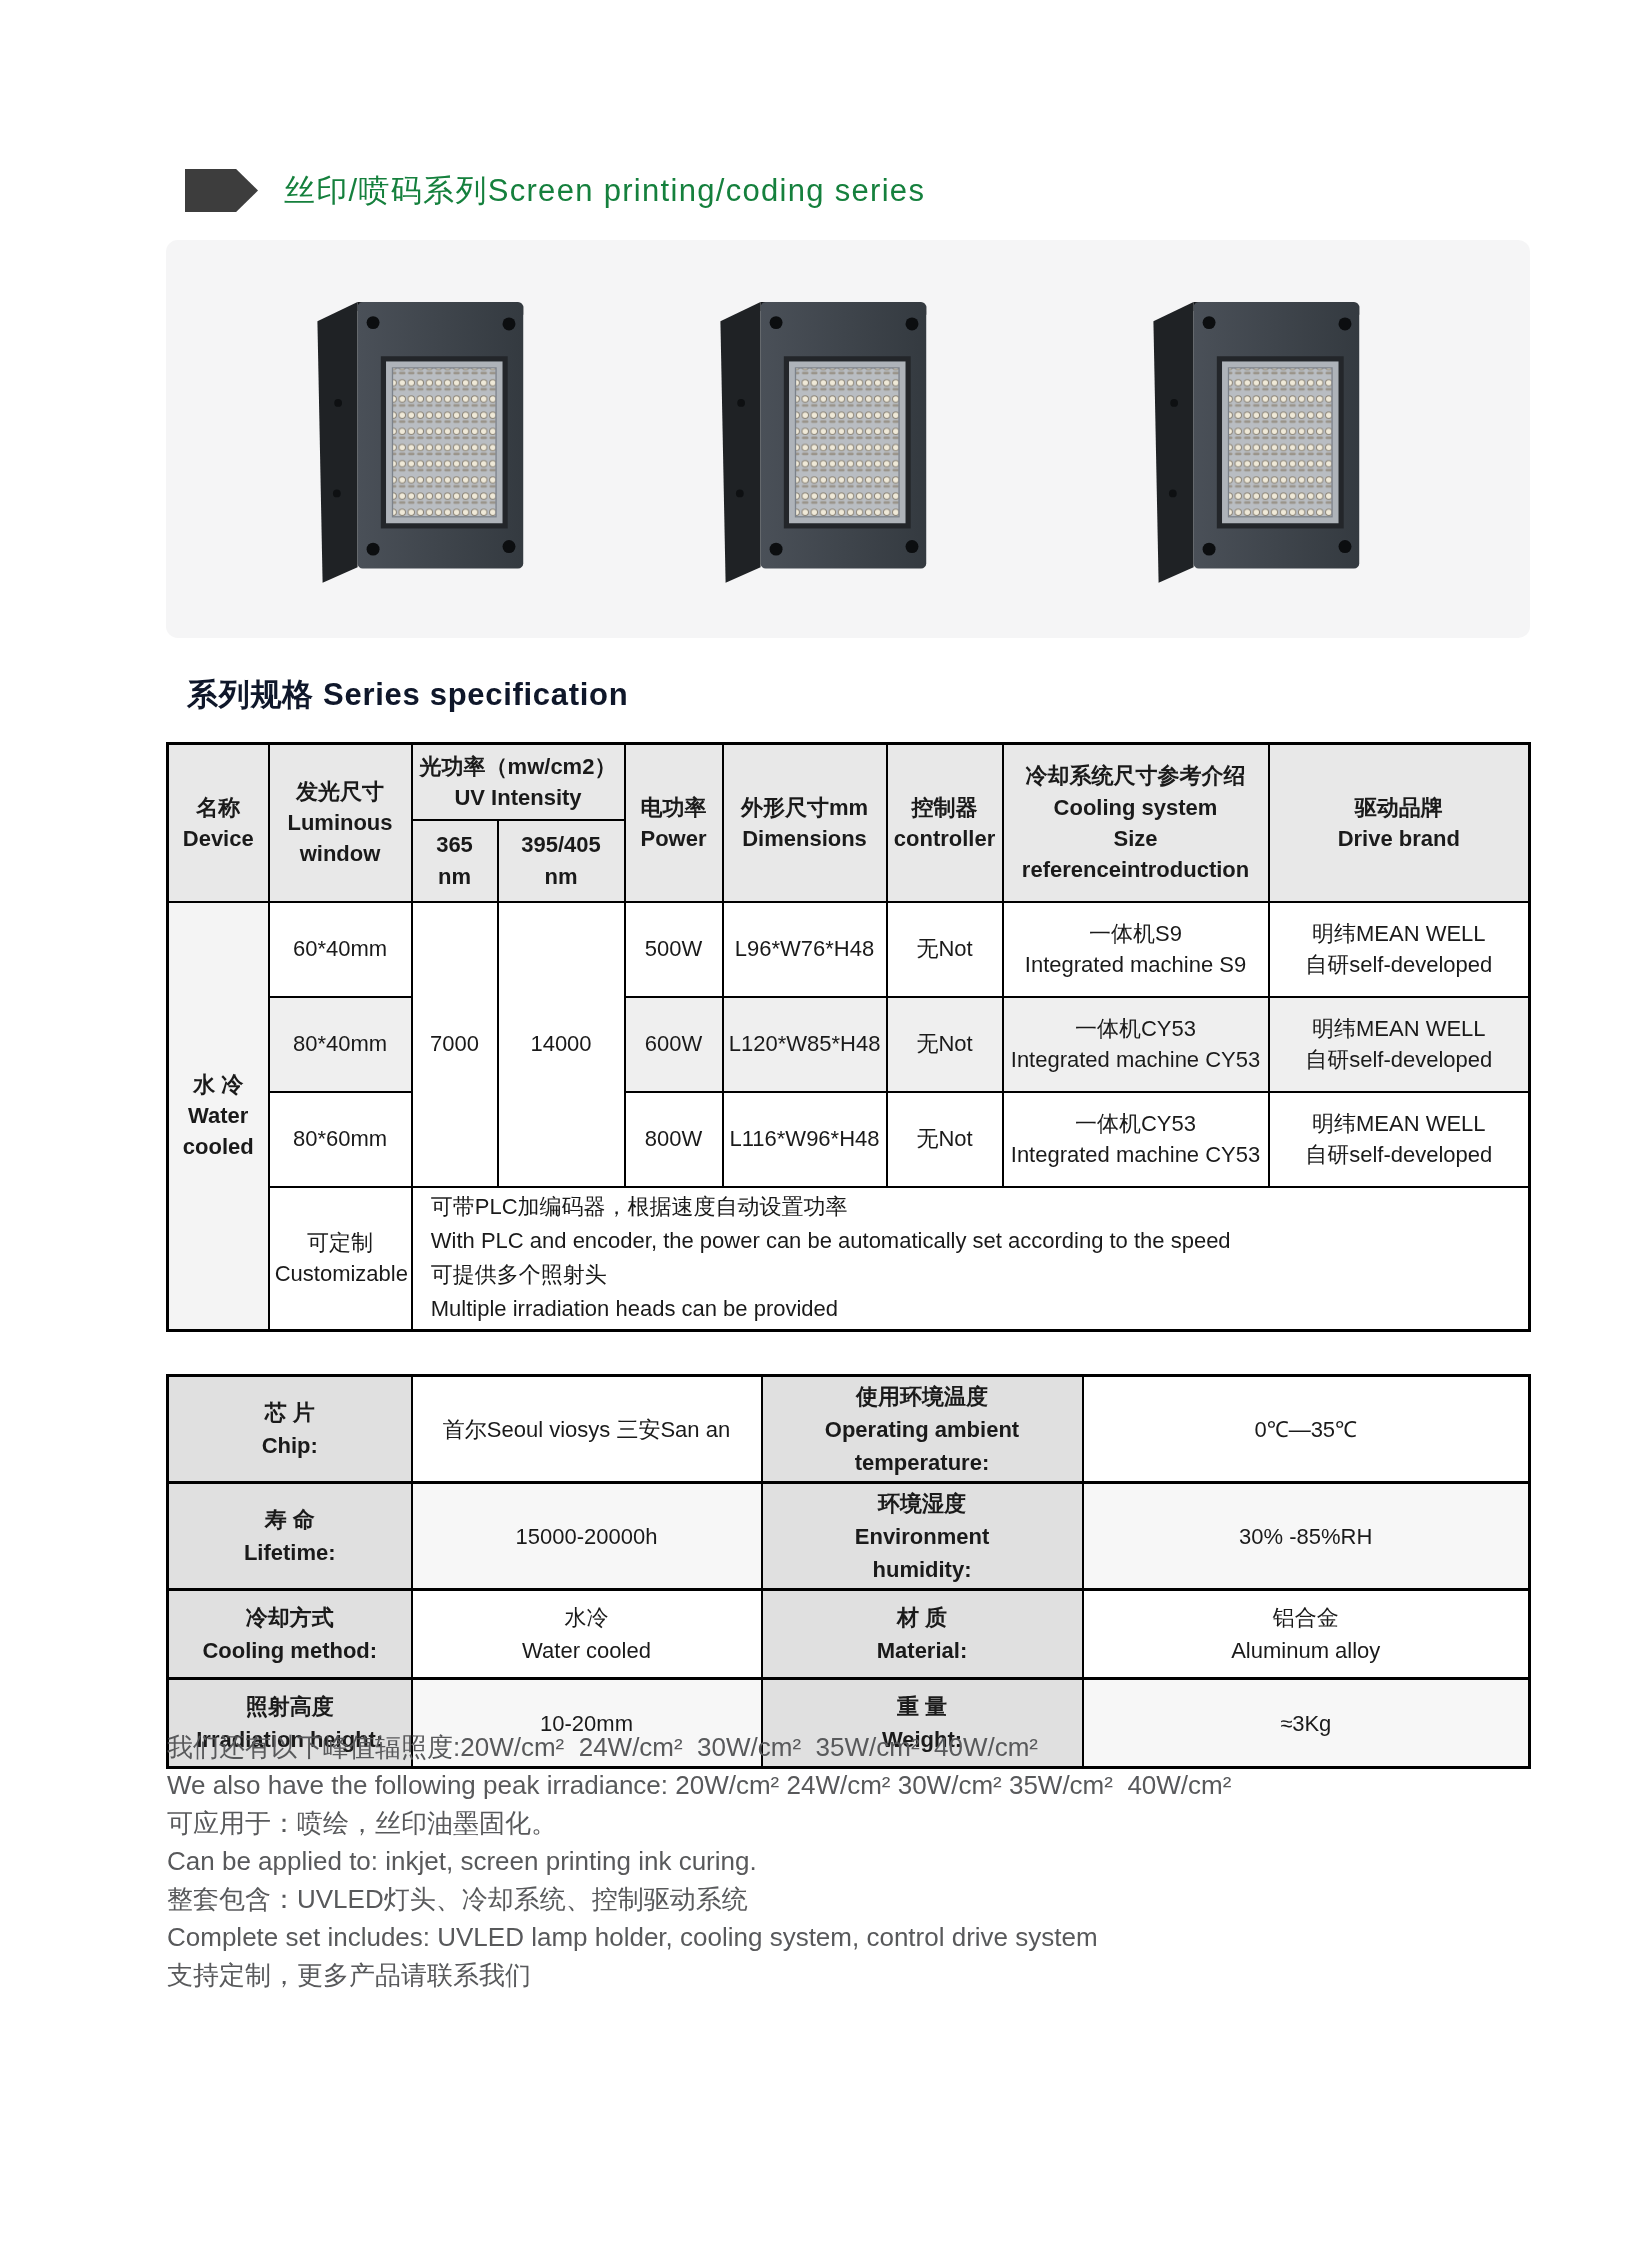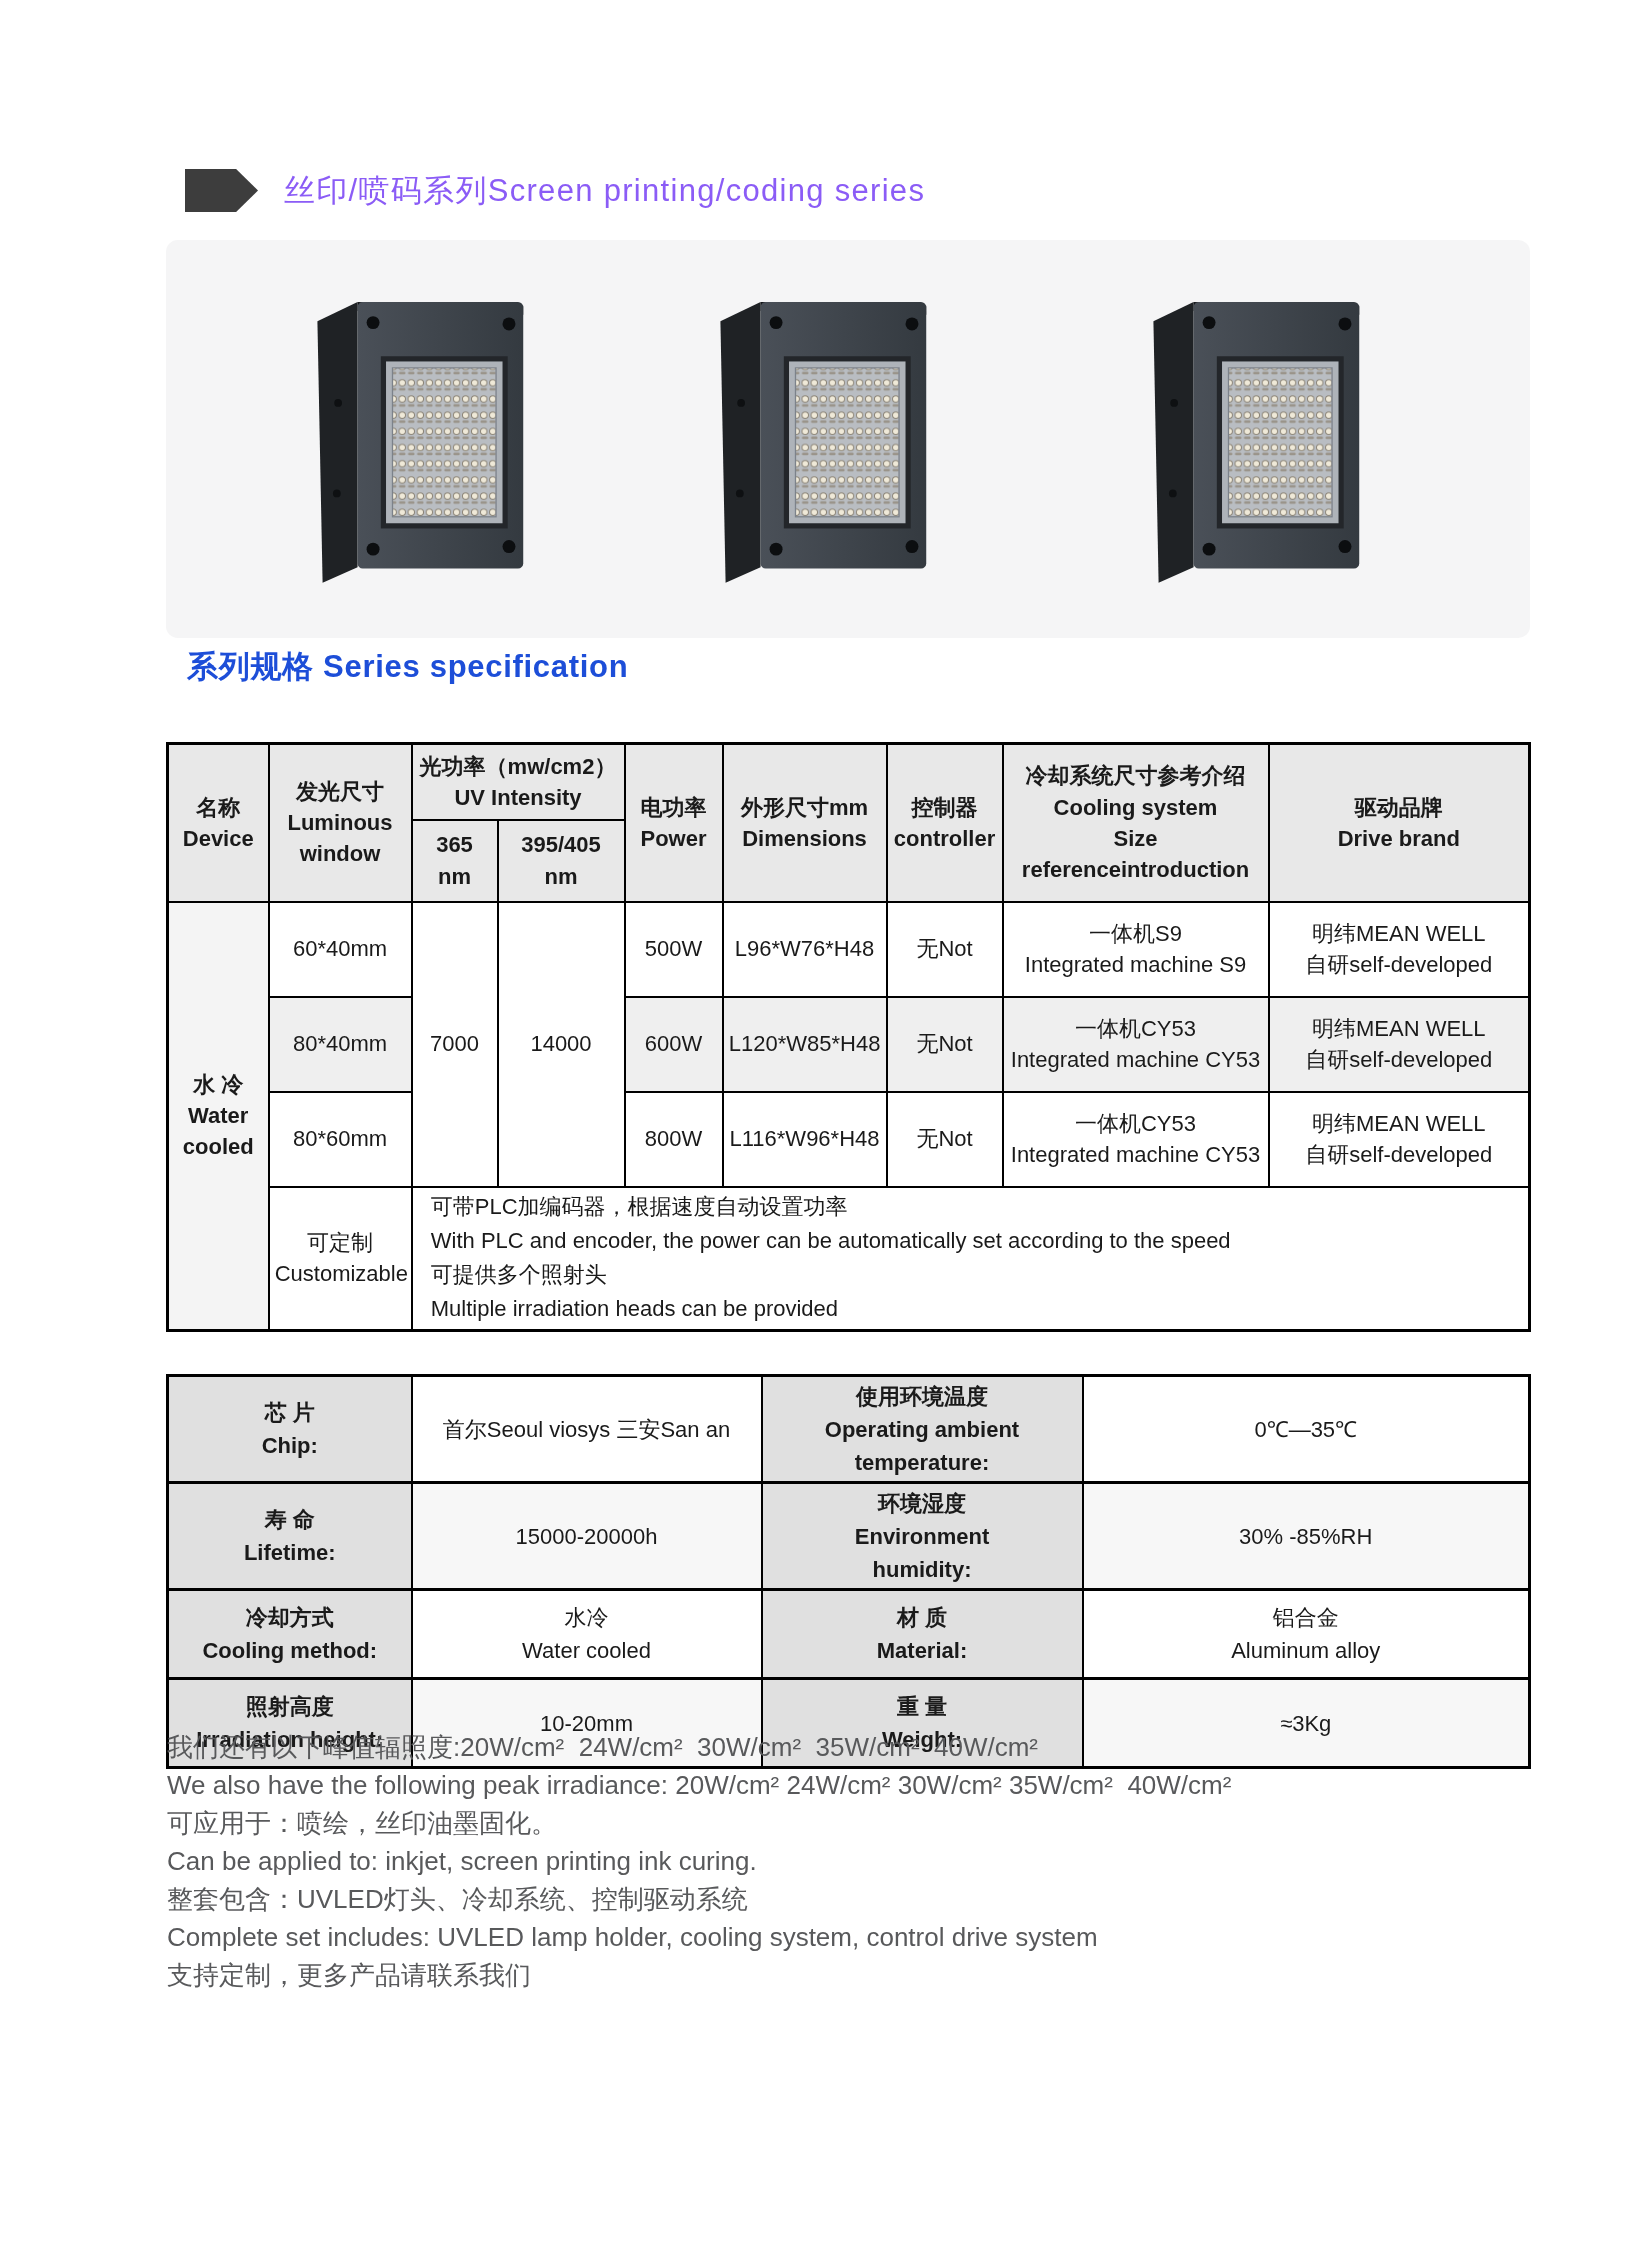--- a/index.html
+++ b/index.html
@@ -6,33 +6,33 @@
   html,body { background:#ffffff; }
   .page {
     position:relative; width:1647px; height:2250px; background:#ffffff;
     font-family:"Liberation Sans", sans-serif; color:#1a1a1a; overflow:hidden;
   }
 
   
   .header-row { position:absolute; left:185px; top:169px; display:flex; align-items:center; gap:26px; }
   .arrow-icon { width:73px; height:43px; background:#3d3d3d;
     clip-path:polygon(0 0, 70% 0, 100% 50%, 70% 100%, 0 100%); }
-  .header-title { font-size:31px; color:#8b5cf6; letter-spacing:1.3px; white-space:pre; }
+  .header-title { font-size:31px; color:#15803d; letter-spacing:1.3px; white-space:pre; }
 
   
   .banner { position:absolute; left:166px; top:240px; width:1364px; height:398px;
     background:#f5f5f6; border-radius:11.8px; }
   .product { position:absolute; top:38px; width:233px; height:308px; }
   .product.p1 { left:132px; }
   .product.p2 { left:535px; }
   .product.p3 { left:968px; }
 
   
-  .section-title { position:absolute; left:187px; top:646px; font-size:31px; font-weight:bold;
-    color:#1d4ed8; letter-spacing:0.7px; }
+  .section-title { position:absolute; left:187px; top:674px; font-size:31px; font-weight:bold;
+    color:#0f172a; letter-spacing:0.7px; }
 
   
   table { border-collapse:collapse; table-layout:fixed; width:1364px; background:#ffffff; }
   td, th { white-space:pre-line; vertical-align:middle; text-align:center; }
 
   .t1 { position:absolute; left:166px; top:742px; border:3.3px solid #000; }
   .t1 th, .t1 td { border:2px solid #000; font-size:22px; line-height:1.42; padding:2.6px 5.2px; }
   .t1 thead th { background:#e8e8e8; font-weight:bold; }
   .t1 tr.hr1 { height:76px; }
   .t1 tr.hr2 { height:82px; }

